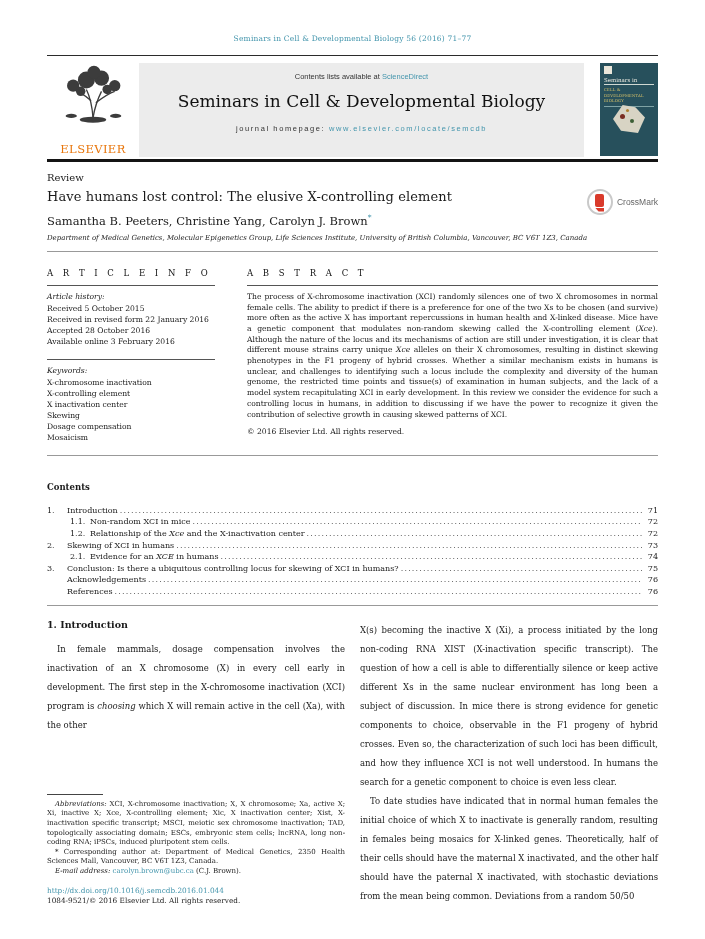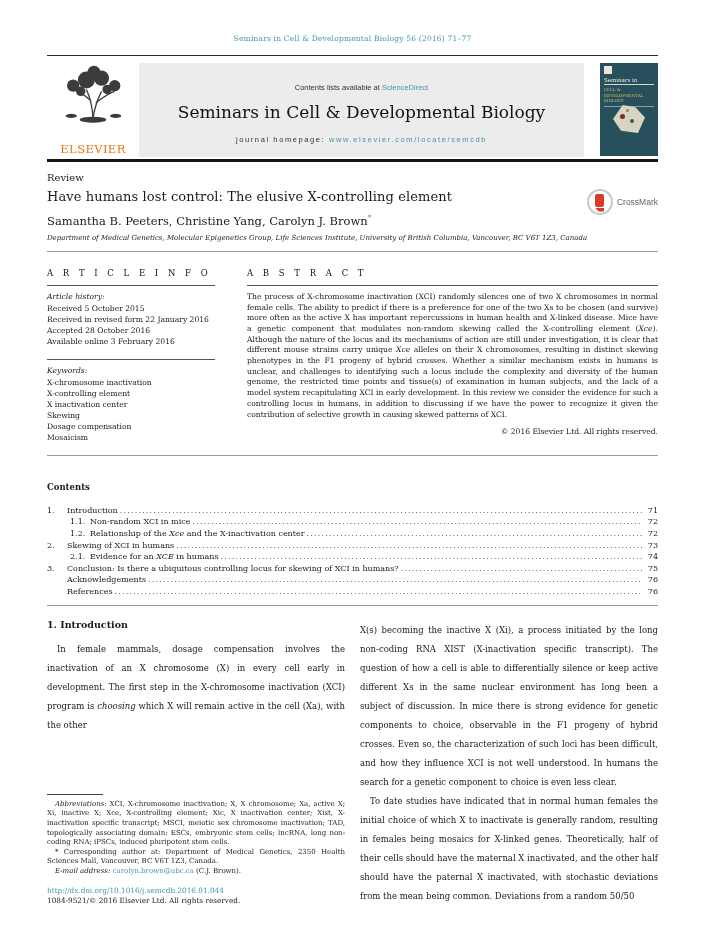--- a/index.html
+++ b/index.html
@@ -24,21 +24,21 @@
   .banner { display:flex; margin-top:7px; height:94px; }
   .elsevier-block {
     width:92px; display:flex; flex-direction:column;
     align-items:center; justify-content:flex-end; padding-bottom:1px;
   }
   .elsevier-word {
     font-family:"DejaVu Serif", serif; color:#e8750a;
     font-size:11.5px; letter-spacing:.4px; margin-top:11px;
   }
   .banner-center {
-    flex:1; background:#ececec; text-align:center; padding-top:20px; margin-right:16px;
+    flex:1; background:#ececec; text-align:center; padding-top:9px; margin-right:16px;
   }
   .contents-line {
     font-family:"Liberation Sans", sans-serif; font-size:7.5px; color:#333;
   }
   .contents-line a, .homepage-line a { color:#4596ad; text-decoration:none; }
   .banner-title { font-size:17px; color:#111; margin-top:10px; }
   .homepage-line {
     font-family:"Liberation Sans", sans-serif; font-size:7.5px; color:#333;
     letter-spacing:1.6px; margin-top:13px;
   }
@@ -88,21 +88,21 @@
   .col-info { width:168px; flex-shrink:0; }
   .col-abs  { flex:1; }
   .sec-heading { font-size:8.5px; letter-spacing:3.5px; color:#111; }
   .mini-rule { border-top:1px solid #555; margin:7px 0 6px 0; }
   .info-italic { font-size:7.6px; font-style:italic; margin-bottom:2px; }
   .info-line { font-size:7.6px; line-height:11px; }
   .keywords-block { margin-top:0; }
   .abstract-text {
     font-size:7.6px; line-height:10.7px; text-align:justify; margin-top:1px;
   }
-  .abstract-copy { font-size:7.6px; text-align:right; margin-top:7px; }
+  .abstract-copy { font-size:7.6px; margin-top:7px; }
   .rule-b { margin-top:12px; }
 
   
   .contents-label { margin-top:26px; font-size:8.5px; font-weight:bold; }
   .toc { margin-top:13px; font-size:8px; }
   .toc-row { display:flex; align-items:baseline; line-height:11.6px; }
   .toc-num { width:20px; flex-shrink:0; }
   .toc-row.sub .toc-num { margin-left:23px; }
   .toc-label { white-space:nowrap; padding-right:2px; }
   .leader { flex:1; overflow:hidden; white-space:nowrap; color:#222; }

